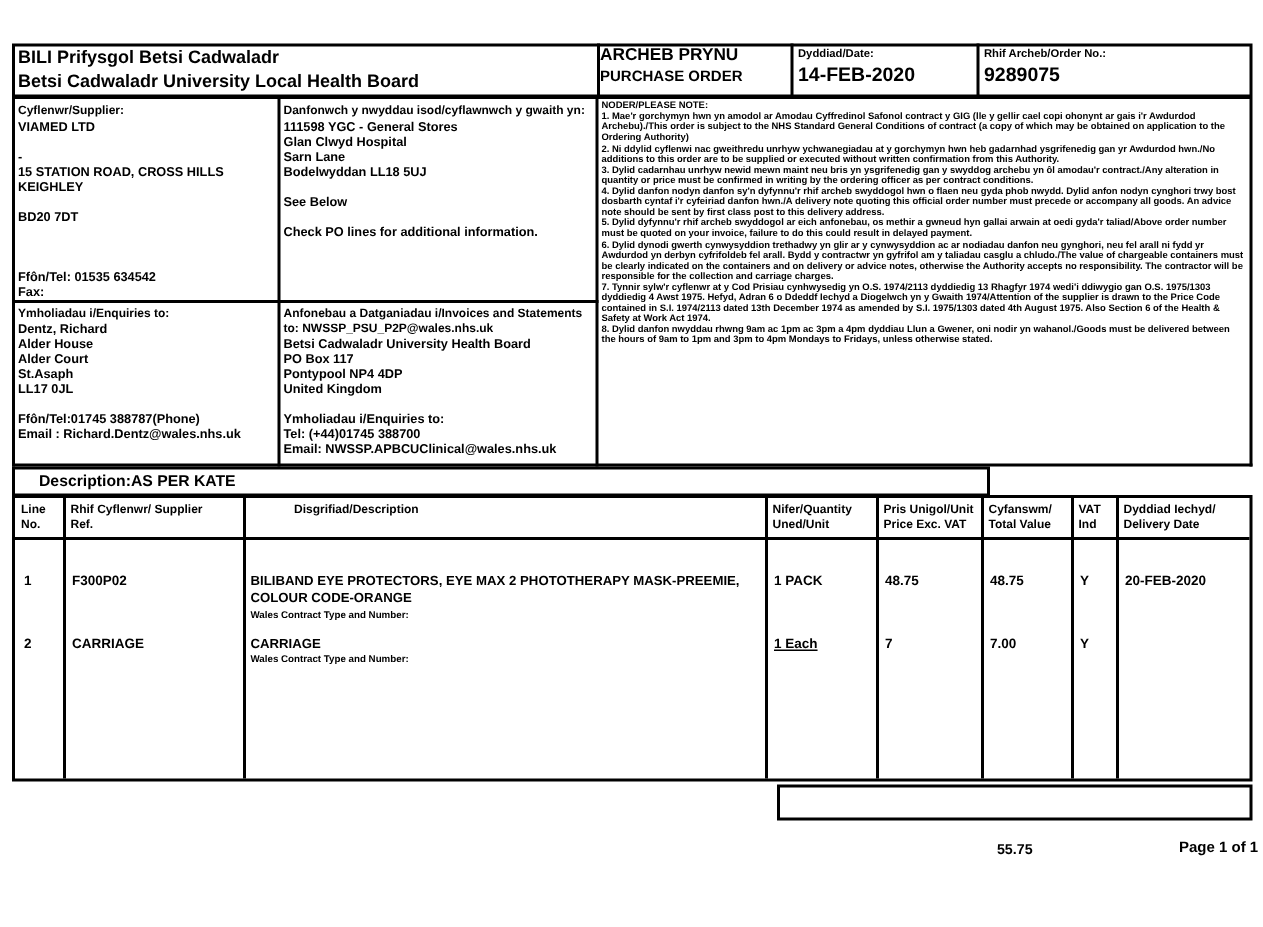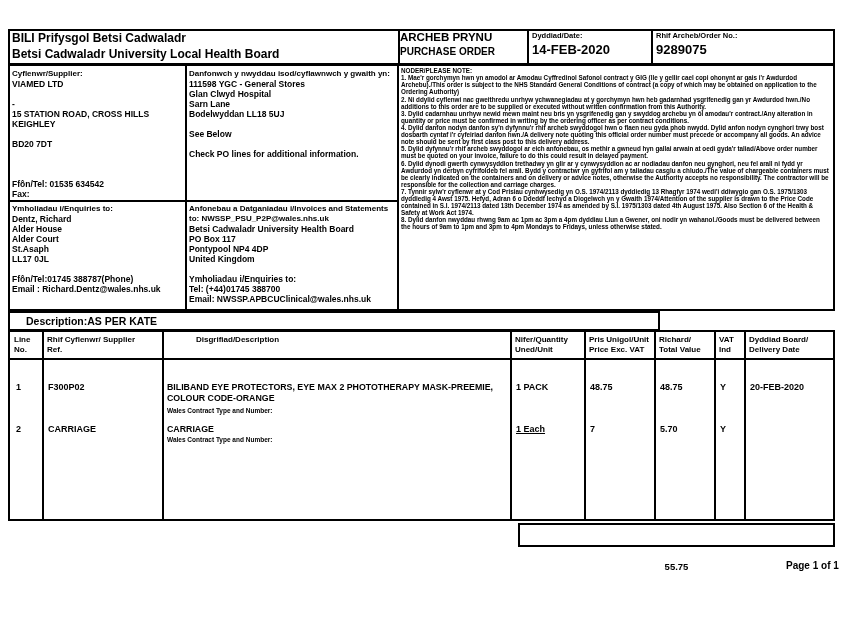--- a/index.html
+++ b/index.html
@@ -165,49 +165,49 @@
     </div>
     <div class="th" style="left:505px; top:3px;">
       <div>Nifer/Quantity</div>
         <div>Uned/Unit</div>
     </div>
     <div class="th" style="left:579px; top:3px;">
       <div>Pris Unigol/Unit</div>
         <div>Price Exc. VAT</div>
     </div>
     <div class="th" style="left:649px; top:3px;">
-      <div>Richard/</div>
+      <div>Cyfanswm/</div>
         <div>Total Value</div>
     </div>
     <div class="th" style="left:709px; top:3px;">
       <div>VAT</div>
         <div>Ind</div>
     </div>
     <div class="th" style="left:739px; top:3px;">
-      <div>Dyddiad Board/</div>
+      <div>Dyddiad Iechyd/</div>
         <div>Delivery Date</div>
     </div>
 
     <div class="cell desc-main" style="left:157px; top:50px; width:340px;">BILIBAND EYE PROTECTORS, EYE MAX 2 PHOTOTHERAPY MASK-PREEMIE, COLOUR CODE-ORANGE</div>
     <div class="cell-tiny" style="left:157px; top:75px;">Wales Contract Type and Number:</div>
     <div class="cell" style="left:6px;   top:50px;">1</div>
     <div class="cell" style="left:38px;  top:50px;">F300P02</div>
     <div class="cell" style="left:506px; top:50px;">1 PACK</div>
     <div class="cell" style="left:580px; top:50px;">48.75</div>
     <div class="cell" style="left:650px; top:50px;">48.75</div>
     <div class="cell" style="left:710px; top:50px;">Y</div>
     <div class="cell" style="left:740px; top:50px;">20-FEB-2020</div>
 
     <div class="cell desc-main" style="left:157px; top:92px; width:340px;">CARRIAGE</div>
     <div class="cell-tiny" style="left:157px; top:104px;">Wales Contract Type and Number:</div>
     <div class="cell" style="left:6px;   top:92px;">2</div>
     <div class="cell" style="left:38px;  top:92px;">CARRIAGE</div>
     <div class="cell" style="left:506px; top:92px;text-decoration:underline;">1 Each</div>
     <div class="cell" style="left:580px; top:92px;">7</div>
-    <div class="cell" style="left:650px; top:92px;">5.70</div>
+    <div class="cell" style="left:650px; top:92px;">7.00</div>
     <div class="cell" style="left:710px; top:92px;">Y</div>
     <div class="cell" style="left:740px; top:92px;"></div>
   </div>
 
   <div class="abs tot-value">
     <div class="l2">55.75</div>
   </div>
 
   <div class="abs footer">Page 1 of 1</div>
 

